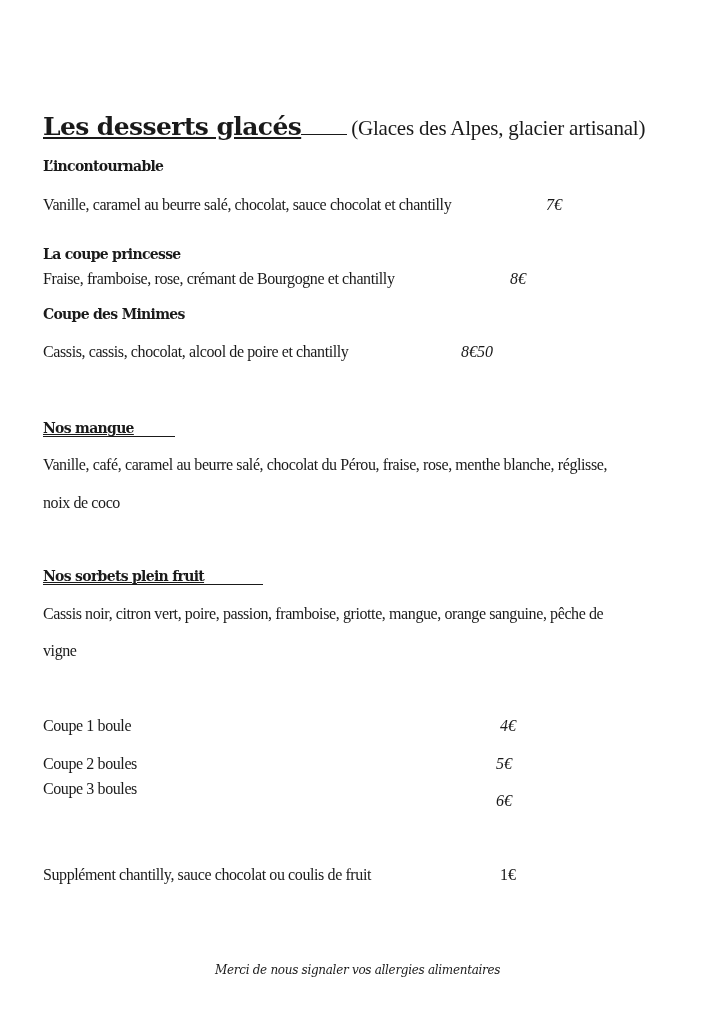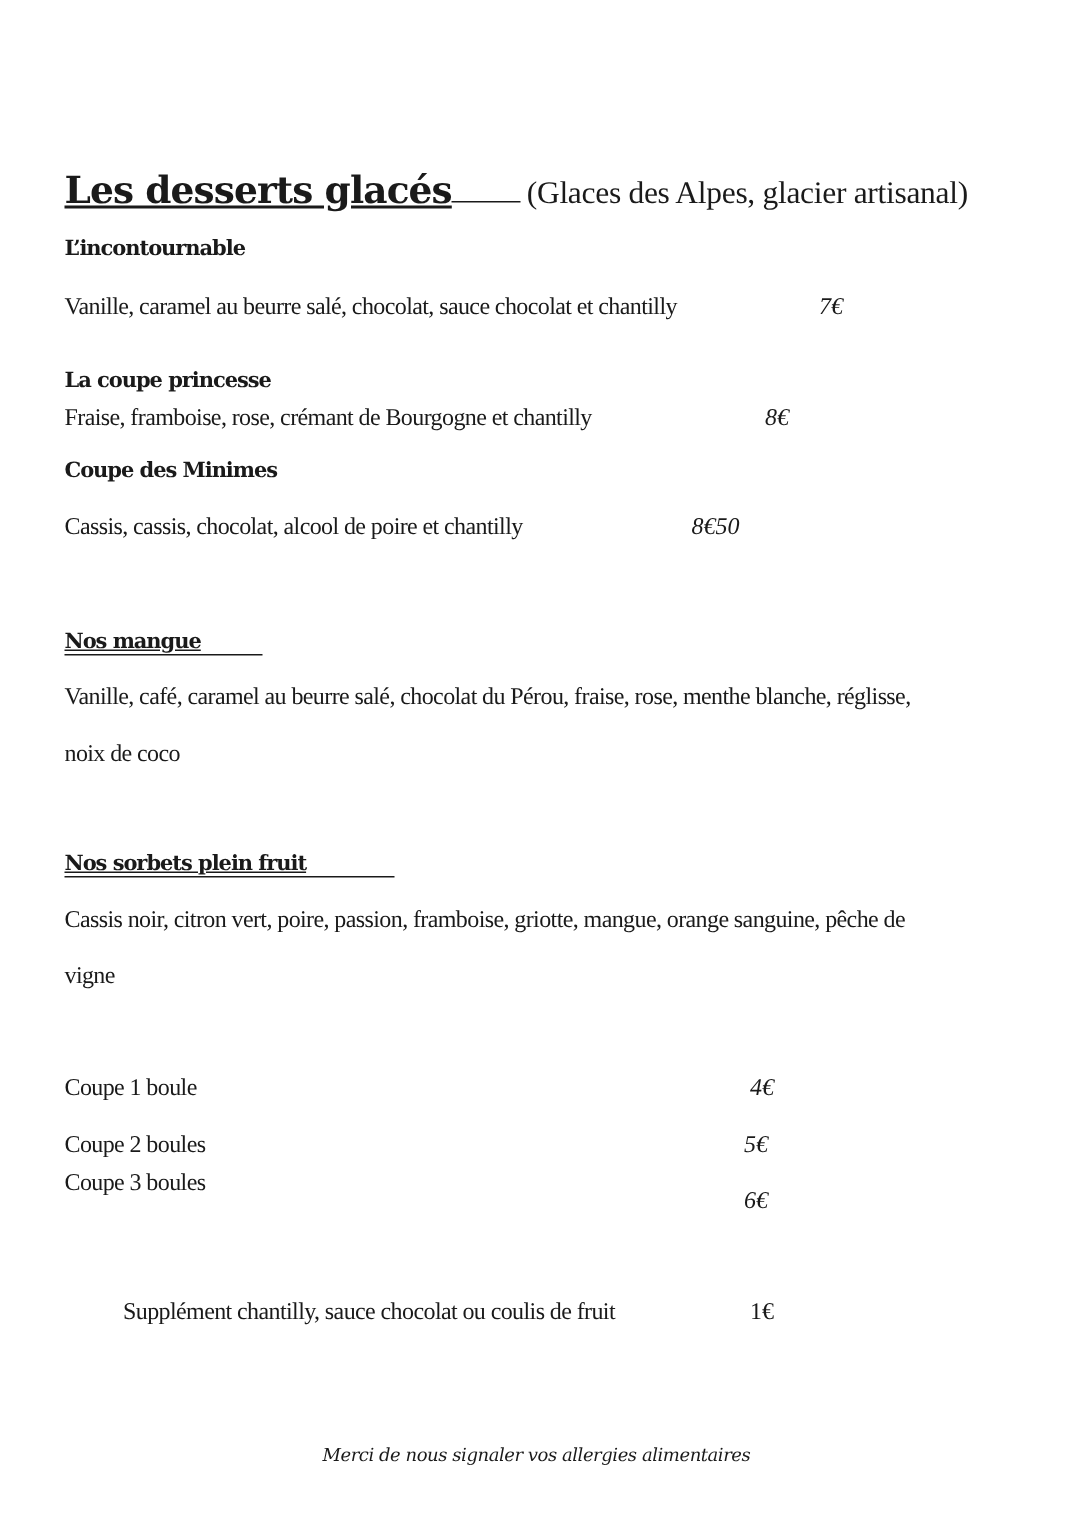--- a/index.html
+++ b/index.html
@@ -59,16 +59,16 @@
 
 <div class="abs desc" style="top:717px;text-align:right;">Coupe 1 boule</div>
 <div class="abs price" style="left:500px; top:717px;">4€</div>
 
 <div class="abs desc" style="top:755px;">Coupe 2 boules</div>
 <div class="abs price" style="left:496px; top:755px;">5€</div>
 
 <div class="abs desc" style="top:780px;text-align:right;">Coupe 3 boules</div>
 <div class="abs price" style="left:496px; top:792px;">6€</div>
 
-<div class="abs desc" style="top:866px;margin-left:39px;">Supplément chantilly, sauce chocolat ou coulis de fruit</div>
+<div class="abs desc" style="top:866px;">Supplément chantilly, sauce chocolat ou coulis de fruit</div>
 <div class="abs price" style="left:500px; top:866px; font-style: normal;">1€</div>
 
 <div class="abs footer">Merci de nous signaler vos allergies alimentaires</div>
 
 </body></html>

